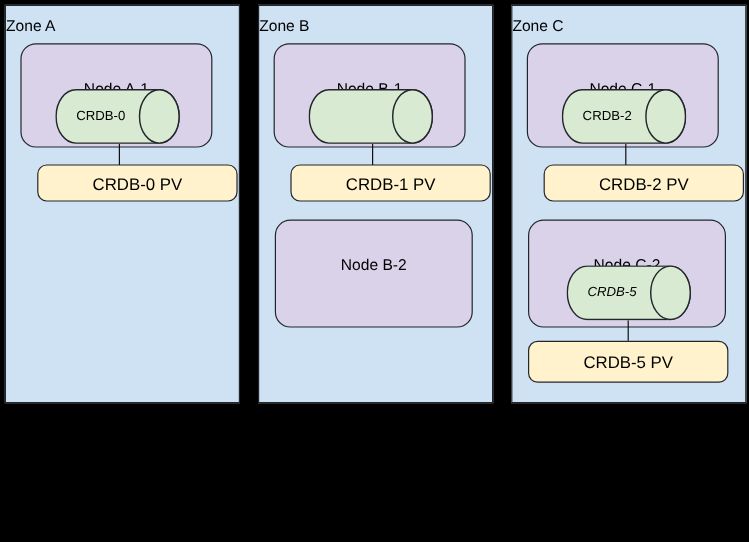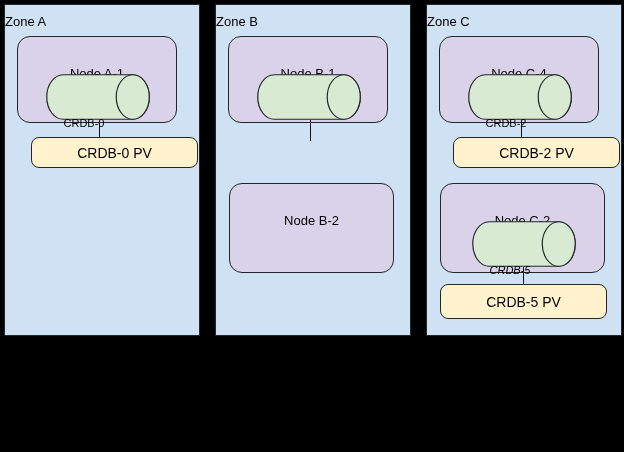--- a/index.html
+++ b/index.html
@@ -17,21 +17,21 @@
   .node{position:absolute;box-sizing:border-box;background:var(--node-fill);
     border:1px solid var(--border);border-radius:13px;}
   .node-1{left:12px;top:31px;width:160px;height:87px;}
   .node-2{left:13px;top:178px;width:165px;height:90px;}
   .node-label{padding-top:29px;text-align:center;font-size:13px;line-height:15px;}
   .cylinder{position:absolute;width:104px;height:46px;}
   .cyl-1{left:28px;top:37px;}
   .cyl-2{left:31px;top:37px;font-style:italic;}
   .cyl-shape{display:block;width:104px;height:46px;}
   .cyl-label{position:absolute;left:2px;top:0;width:72px;height:100%;
-    display:flex;align-items:center;justify-content:center;font-size:11px;margin-top:26px;}
+    display:flex;align-items:center;justify-content:center;font-size:11px;}
   .connector{position:absolute;width:0;border-left:1.5px solid #101010;}
   .conn-1{left:94px;top:115px;height:21px;}
   .conn-2{left:96px;top:262px;height:17px;}
   .pv{position:absolute;box-sizing:border-box;background:var(--pv-fill);
     border:1px solid var(--border);border-radius:8px;display:flex;
     align-items:center;justify-content:center;font-size:14px;}
   .pv-1{left:10px;top:132px;width:167px;height:31px;margin-left:16px;}
   .pv-2{left:13px;top:279px;width:167px;height:35px;text-align:center;}
 </style>
 </head>
@@ -60,29 +60,30 @@
     <div class="node node-1">
       <div class="node-label">Node B-1</div>
       <div class="cylinder cyl-1">
         <svg class="cyl-shape" viewBox="0 0 104 46">
           <rect x="0.75" y="0.75" width="102.5" height="44.5" rx="16.5" ry="22.25" style="fill:var(--cylinder-fill);stroke:var(--border);stroke-width:1.2"></rect>
           <ellipse cx="86.75" cy="23" rx="16.5" ry="22.25" style="fill:var(--cylinder-fill);stroke:var(--border);stroke-width:1.2"></ellipse>
         </svg>
       </div>
     </div>
     <div class="connector conn-1"></div>
+    <div class="pv pv-1">CRDB-1 PV</div>
     <div class="node node-2">
       <div class="node-label">Node B-2</div>
     </div>
   </section>
 
   <section class="zone zone-c">
     <div class="zone-title">Zone C</div>
     <div class="node node-1">
-      <div class="node-label">Node C-4</div>
+      <div class="node-label">Node C-1</div>
       <div class="cylinder cyl-1">
         <svg class="cyl-shape" viewBox="0 0 104 46">
           <rect x="0.75" y="0.75" width="102.5" height="44.5" rx="16.5" ry="22.25" style="fill:var(--cylinder-fill);stroke:var(--border);stroke-width:1.2"></rect>
           <ellipse cx="86.75" cy="23" rx="16.5" ry="22.25" style="fill:var(--cylinder-fill);stroke:var(--border);stroke-width:1.2"></ellipse>
         </svg>
         <span class="cyl-label">CRDB-2</span>
       </div>
     </div>
     <div class="connector conn-1"></div>
     <div class="pv pv-1">CRDB-2 PV</div>

